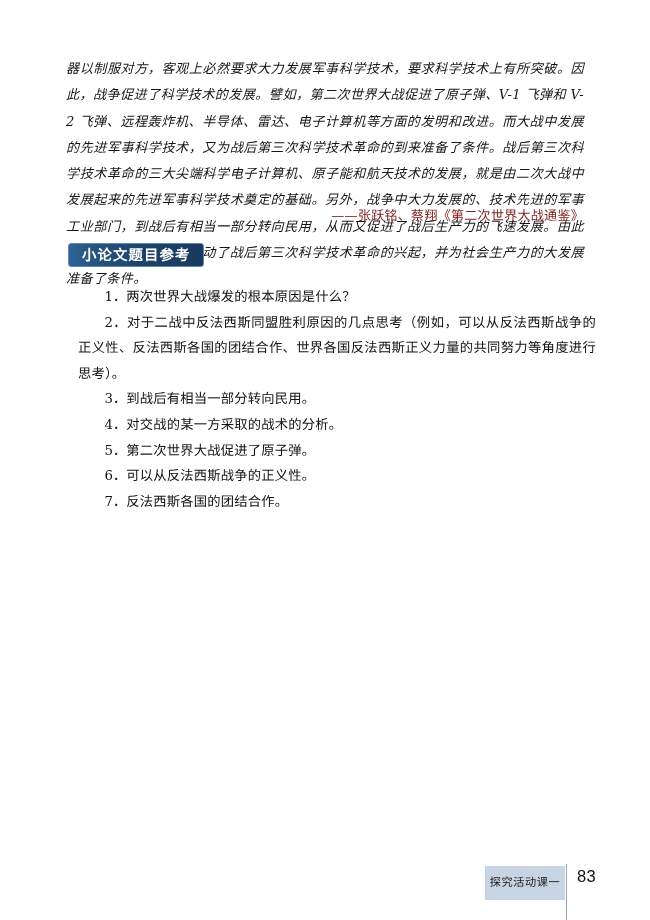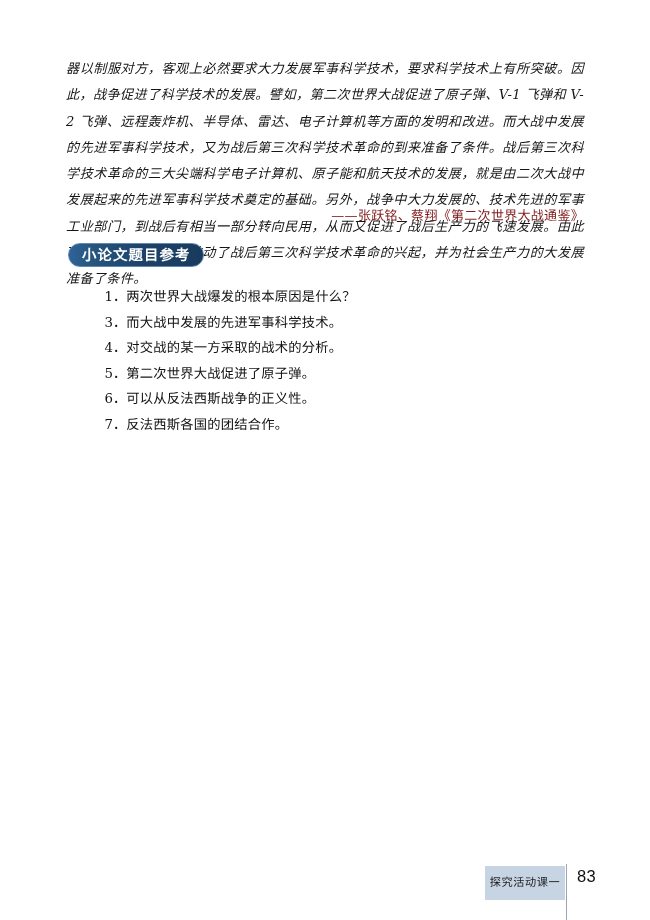--- a/index.html
+++ b/index.html
@@ -63,21 +63,21 @@
     left: 68px;
     top: 243px;
     height: 24px;
     padding: 0 13px;
     display: flex;
     align-items: center;
     justify-content: center;
     box-sizing: border-box;
     background: linear-gradient(to right, #2f6298 0%, #27567f 16%, #1d4269 55%, #193a5c 100%);
     border: 1px solid #5d8ab5;
-    border-radius: 12px;
+    border-radius: 3px;
   }
 
   .section-badge .badge-text {
     color: #ffffff;
     font-family: "DejaVu Sans", "Liberation Sans", sans-serif;
     font-size: 14.4px;
     font-weight: 700;
     letter-spacing: 1.1px;
     line-height: 1;
     white-space: nowrap;
@@ -177,21 +177,24 @@
 
   <div class="section-badge">
     <span class="badge-text">小论文题目参考</span>
   </div>
 
   <ol class="topic-list">
     <li>
       <span class="num">1．</span><span>两次世界大战爆发的根本原因是什么？</span>
     </li>
     <li>
-      <span class="num">3．</span><span>而大战中发展的先进军事科学技术。</span>
+      <span class="num">2．</span><span>对于二战中反法西斯同盟胜利原因的几点思考（例如，可以从反法西斯战争的正义性、反法西斯各国的团结合作、世界各国反法西斯正义力量的共同努力等角度进行思考）。</span>
+    </li>
+    <li>
+      <span class="num">3．</span><span>到战后有相当一部分转向民用。</span>
     </li>
     <li>
       <span class="num">4．</span><span>对交战的某一方采取的战术的分析。</span>
     </li>
     <li>
       <span class="num">5．</span><span>第二次世界大战促进了原子弹。</span>
     </li>
     <li>
       <span class="num">6．</span><span>可以从反法西斯战争的正义性。</span>
     </li>

